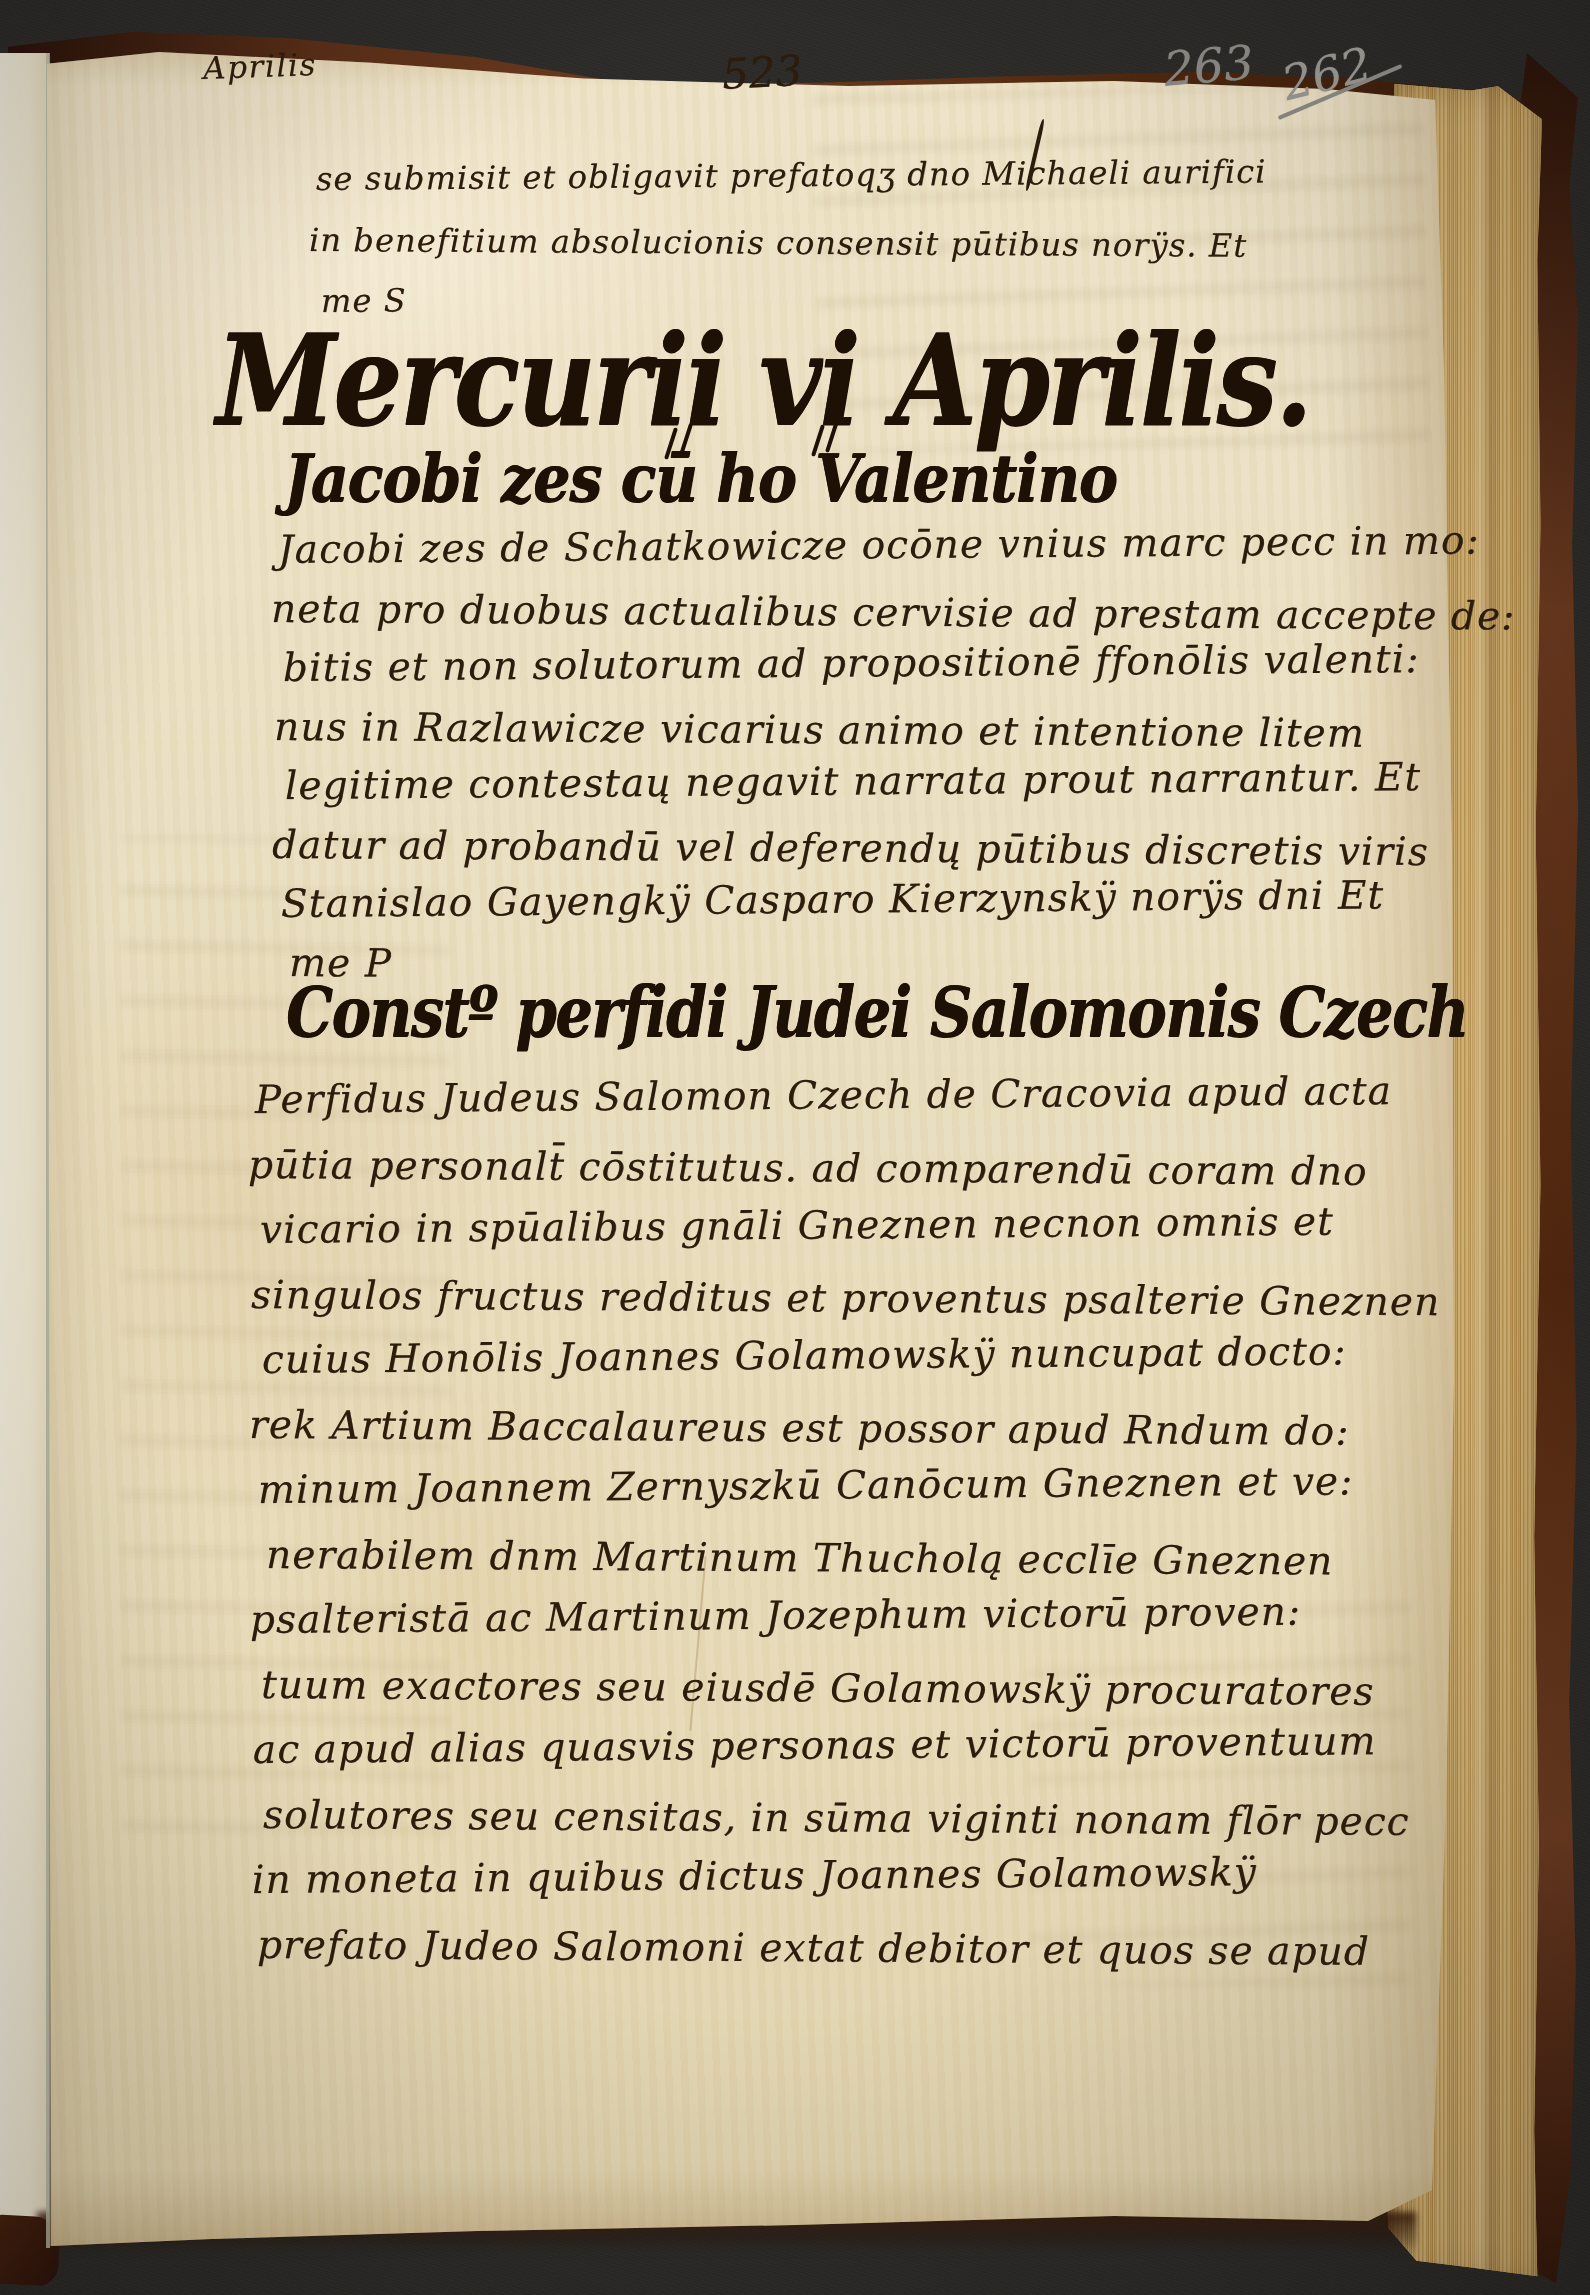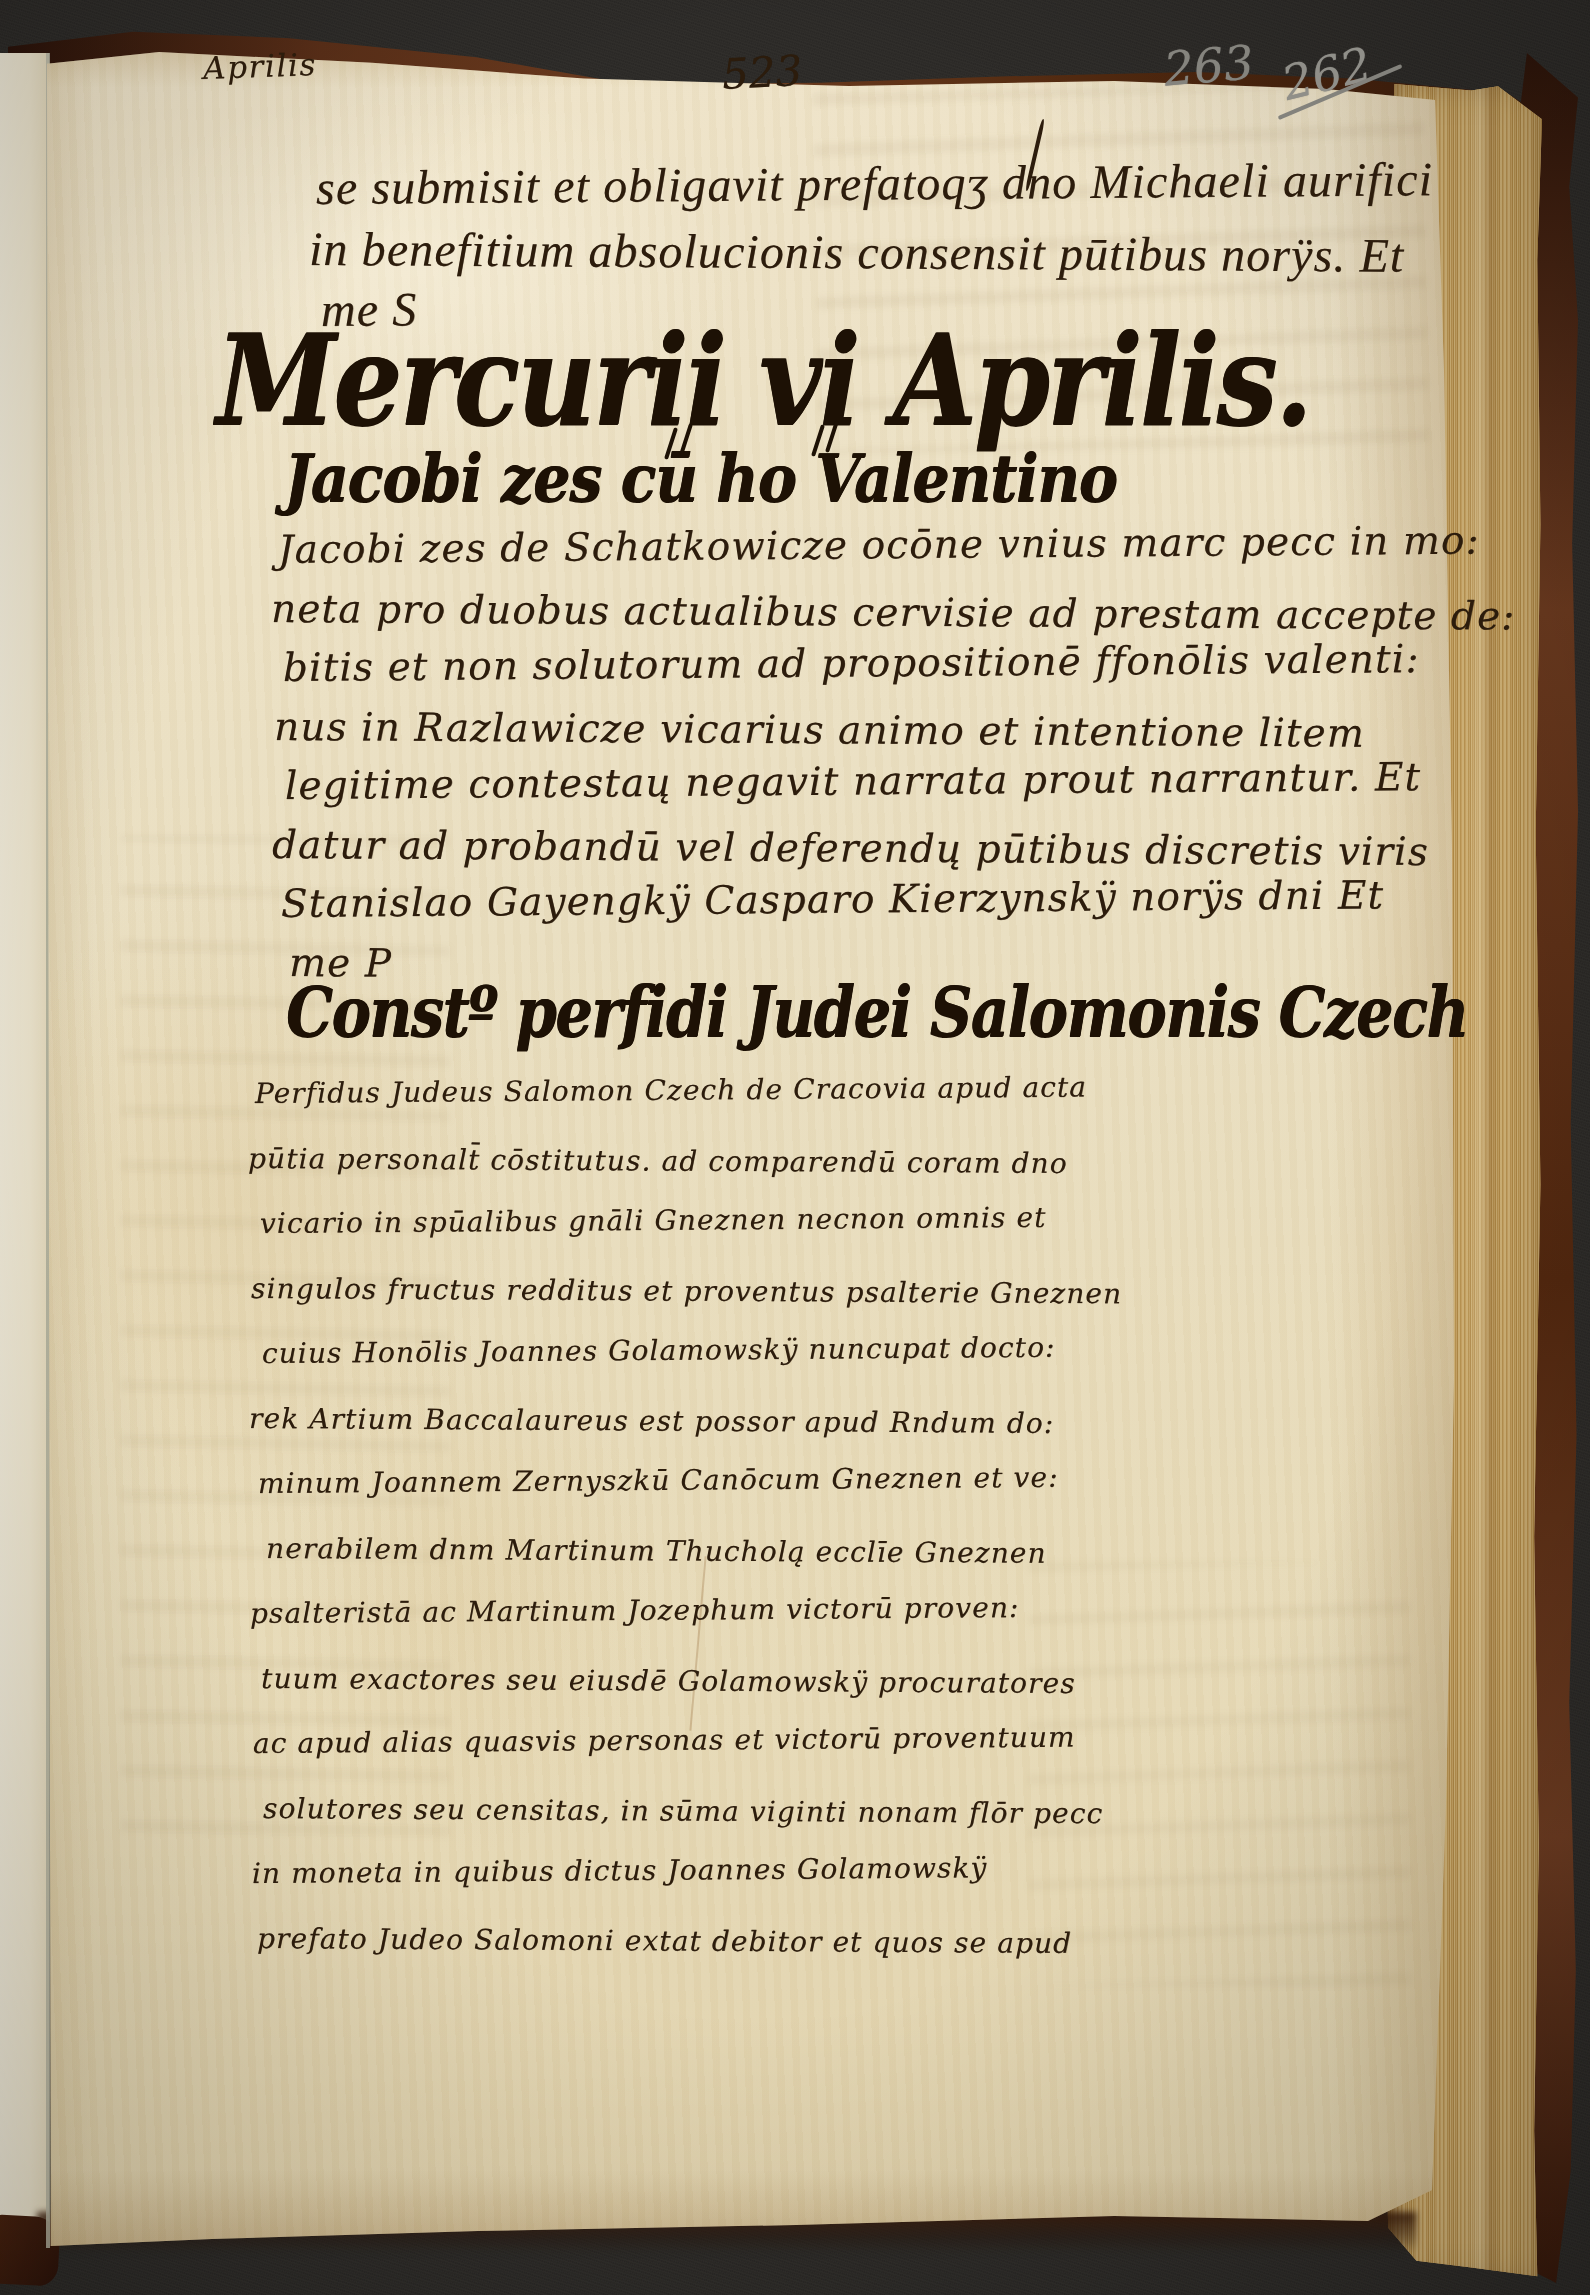--- a/index.html
+++ b/index.html
@@ -113,25 +113,25 @@
   .entry .line:nth-child(5){margin-left:13.8px;}
   .entry .line:nth-child(6){margin-left:1.1px;}
   .entry .line:nth-child(7){margin-left:9.5px;}
   .entry .line:nth-child(8){margin-left:18px;}
   .entry .line:nth-child(9){margin-left:2.1px;}
   .entry .line:nth-child(10){margin-left:12.7px;}
   .entry .line:nth-child(11){margin-left:5.3px;}
   .entry .line:nth-child(12){margin-left:15px;}
   .entry .line:nth-child(13){margin-left:4.2px;}
   .entry .line:nth-child(14){margin-left:8.5px;}
-  .entry-prev{left:309px;top:160px;font-size:48px;font-family:Liberation Serif, serif;}
+  .entry-prev{left:309px;top:160px;font-size:32px;}
   .entry-prev .line{height:61px;}
   .entry-case1{left:271px;top:527px;font-size:39px;}
   .entry-case1 .line{height:59px;}
-  .entry-case2{left:248px;top:1077px;font-size:28px;}
+  .entry-case2{left:248px;top:1077px;font-size:39px;}
   .entry-case2 .line{height:65px;}
 </style>
 </head>
 <body>
 
 <div class="abs leather-top"></div>
 <div class="abs leather-right"></div>
 <div class="abs fore-edge"></div>
 <div class="abs bottom-shadow"></div>
 <div class="abs leather-bottom-left"></div>

